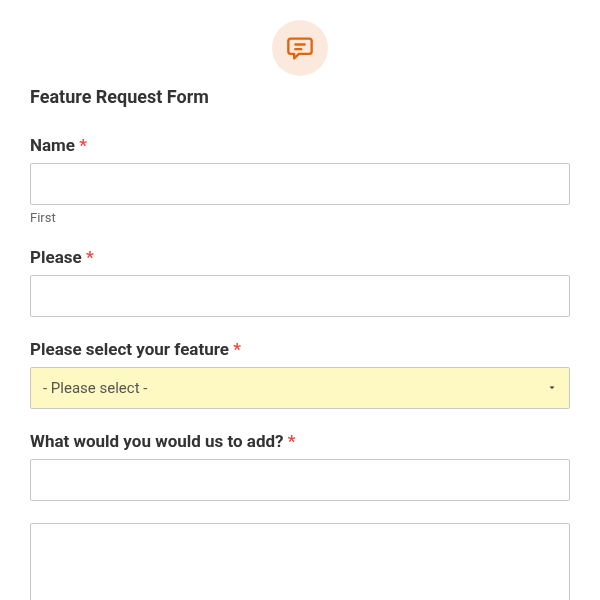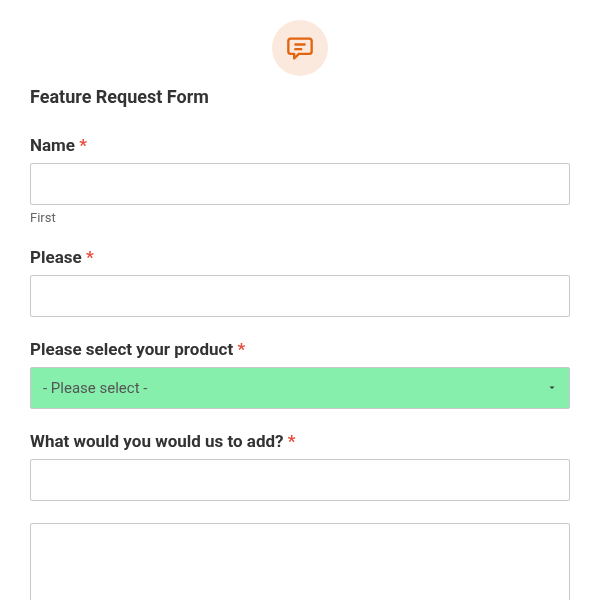--- a/index.html
+++ b/index.html
@@ -76,21 +76,21 @@
     .select-wrap {
       position: relative;
     }
     .select-display {
       width: 100%;
       padding: 10px 36px 10px 12px;
       height: 42px;
       border: 1px solid #c8c8c8;
       border-radius: 2px;
       font-size: 15px;
-      background: #86efac;
+      background: #fef9c3;
       color: #555;
       display: flex;
       align-items: center;
       cursor: pointer;
     }
     .select-caret {
       position: absolute;
       right: 12px;
       top: 50%;
       transform: translateY(-50%);
@@ -129,21 +129,21 @@
   <div class="field-group">
     <label class="field-label">
       <span>Please</span>
       <span class="required">*</span>
     </label>
     <input type="email" style="">
   </div>
 
   <div class="field-group">
     <label class="field-label">
-      <span>Please select your product</span>
+      <span>Please select your feature</span>
       <span class="required">*</span>
     </label>
     <div class="select-wrap">
       <div class="select-display">
         <span>- Please select -</span>
       </div>
       <span class="select-caret">
         <svg width="12" height="12" viewBox="0 0 24 24" fill="#333">
           <path d="M7 10l5 5 5-5z"></path>
         </svg>

